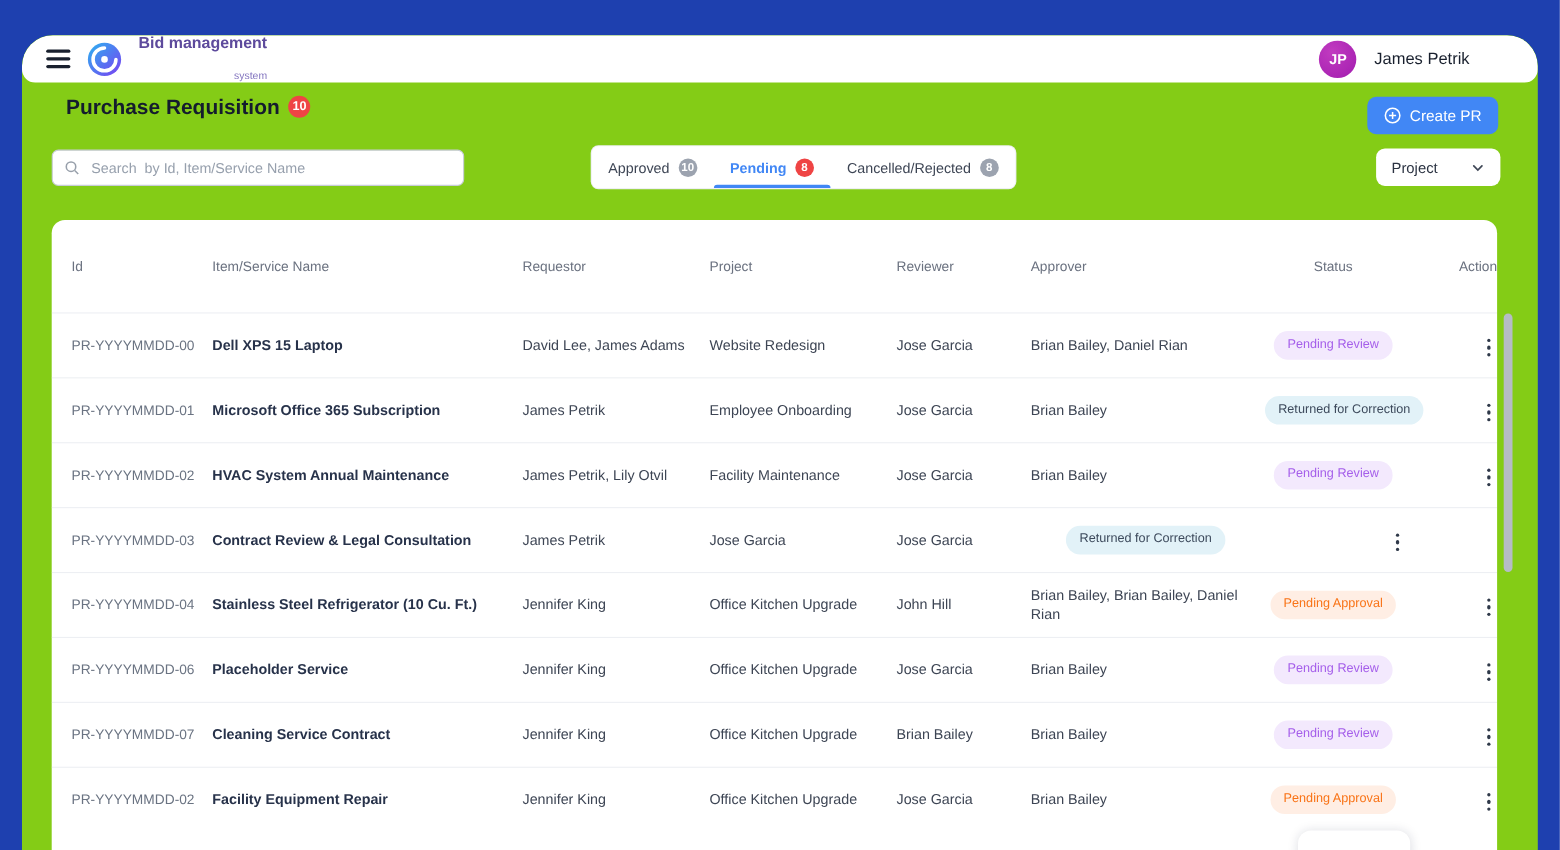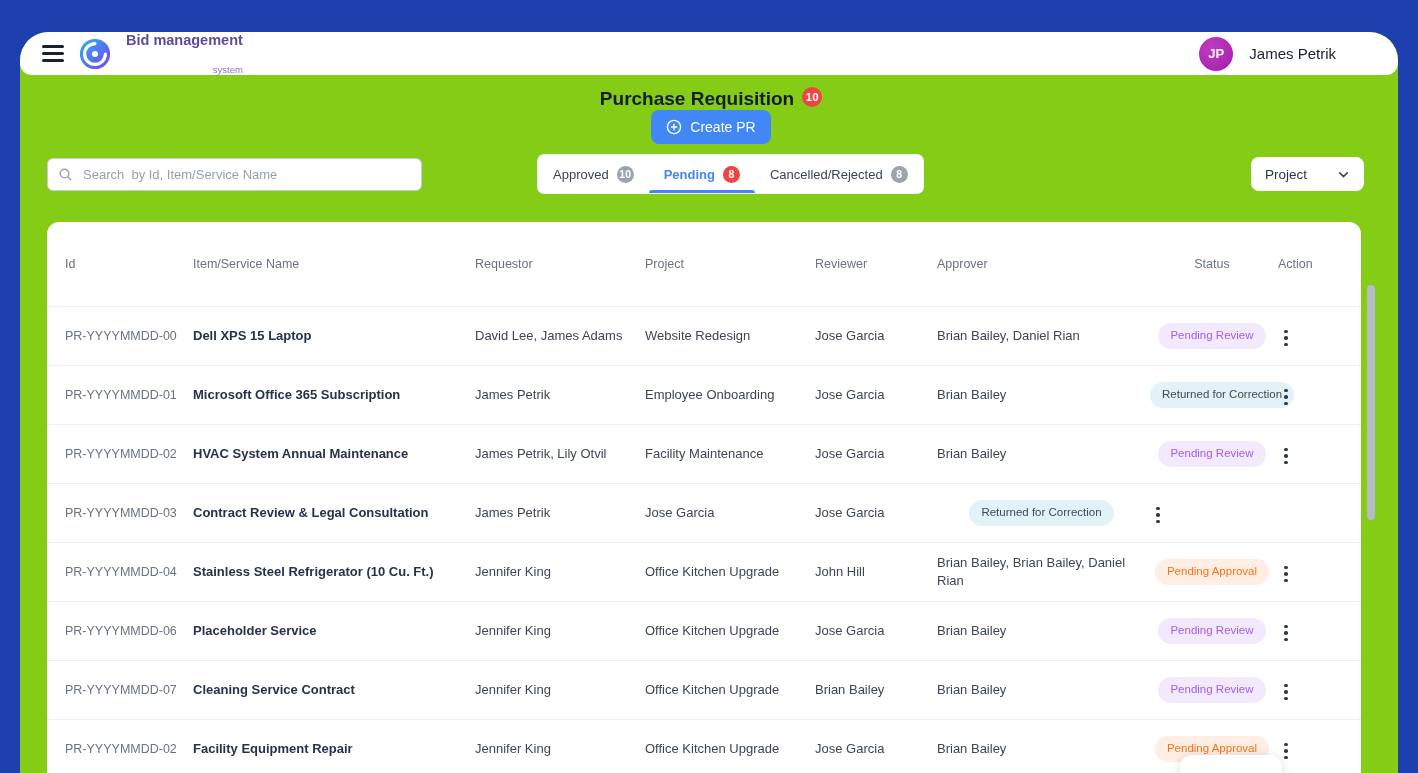--- a/index.html
+++ b/index.html
@@ -26,21 +26,21 @@
   .spacer { flex:1; }
   .avatar {
     width:34px; height:34px; border-radius:50%;
     background: radial-gradient(circle at 35% 30%, #c13bc0, var(--avatar-purple,#a21caf));
     color:#fff; font-weight:700; font-size:13px;
     display:flex; align-items:center; justify-content:center;text-align:right;
   }
   .user-name { font-size:15px; color:#19202e; margin-left:2px; }
 
   
-  .page-head { display:flex; justify-content:space-between; align-items:center; margin:13px 36px 0 40px;flex-direction:column; }
+  .page-head { display:flex; justify-content:space-between; align-items:flex-start; margin:13px 36px 0 40px; }
   .page-title-wrap { display:flex; gap:8px; align-items:flex-start; }
   .page-title { font-size:19px; font-weight:800; color:#141c2e; margin:0; }
   .count-badge {
     width:20px; height:20px; border-radius:50%; background:var(--badge-red,#ef4444);
     color:#fff; font-size:11.5px; font-weight:700;
     display:flex; align-items:center; justify-content:center; margin-top:-1px;
   }
   .create-btn {
     display:flex; align-items:center; gap:8px; background:var(--accent-blue,#4187f5);
     color:#fff; border:none; border-radius:8px; height:34px; padding:0 15px;
@@ -81,21 +81,21 @@
     display:grid;
     grid-template-columns:146px 282px 170px 170px 122px 213px 128px 83px;
     align-items:center;
   }
   .t-head { height:84px; color:#6b7280; font-size:12.5px; }
   .t-row { min-height:59px; border-top:1px solid #edeff3; font-size:13px; color:#3d4554; }
   .cell { padding-right:14px; line-height:1.35; }
   .cell:first-child { padding-left:18px; }
   .id-cell { color:#6a7382; font-size:12.5px; }
   .status-col { text-align:center; padding-right:4px; }
-  .action-col { text-align:left; padding-right:0; }
+  .action-col { text-align:right; padding-right:0; }
   .item-link { font-weight:700; color:#27324a; cursor:pointer;text-align:right; }
   .pill { display:inline-block; padding:5px 12px; border-radius:13px; font-size:11.5px; white-space:nowrap; }
   .kebab { background:none; border:none; display:inline-flex; flex-direction:column; gap:3px; align-items:center; cursor:pointer; padding:6px; }
   .kdot { width:3.5px; height:3.5px; border-radius:50%; background:#2f3949; }
 
   .scroll-thumb { position:absolute; right:23px; top:253px; width:8px; height:235px; background:#b6bcc6; border-radius:4px; }
   .bottom-popup { position:absolute; left:1160px; top:723px; width:102px; height:60px; background:#fff; border-radius:12px; box-shadow:0 1px 10px rgba(20,30,60,.15); }
 </style>
 </head>
 <body>

